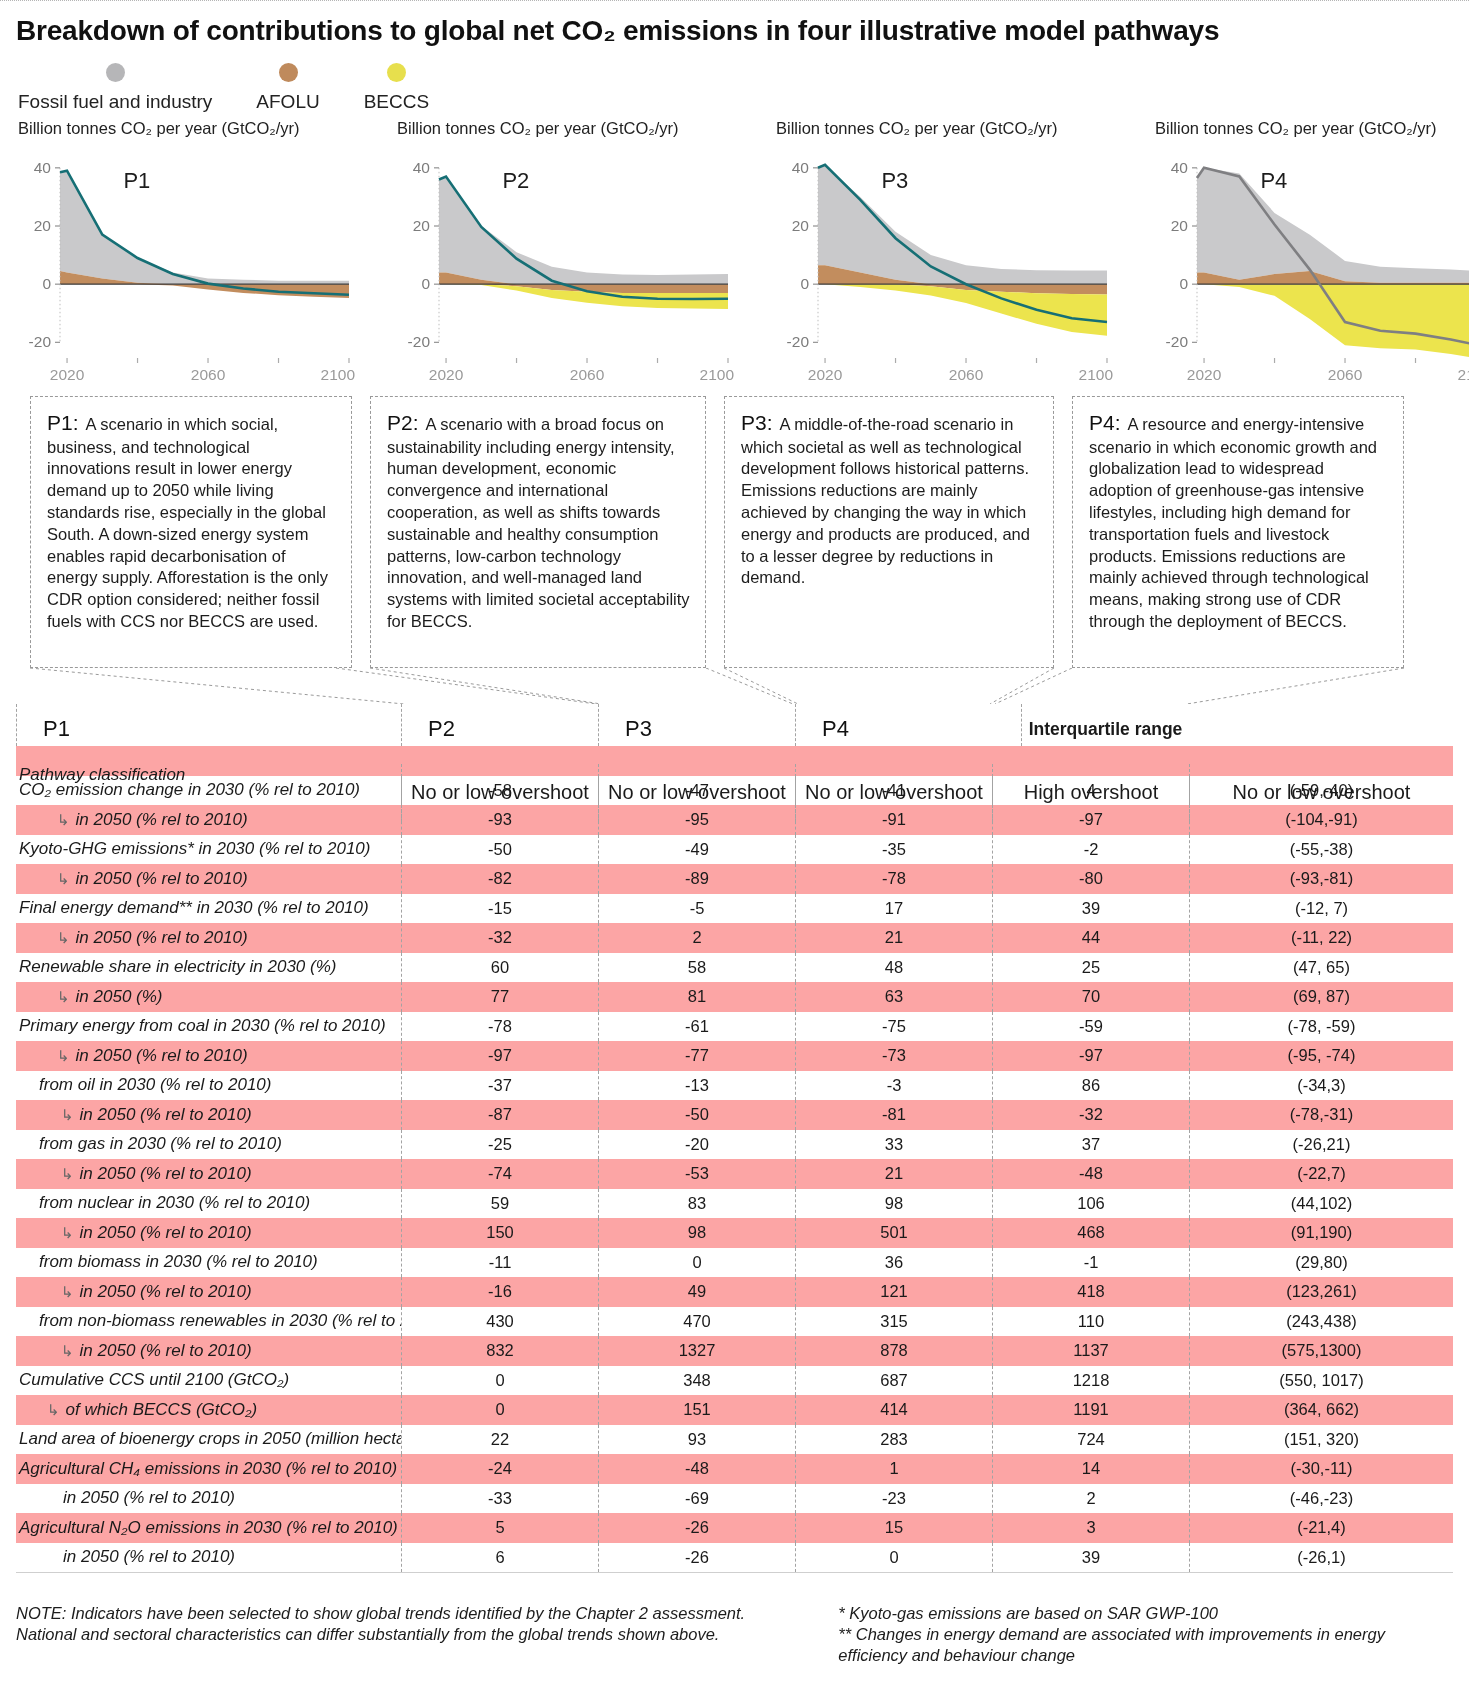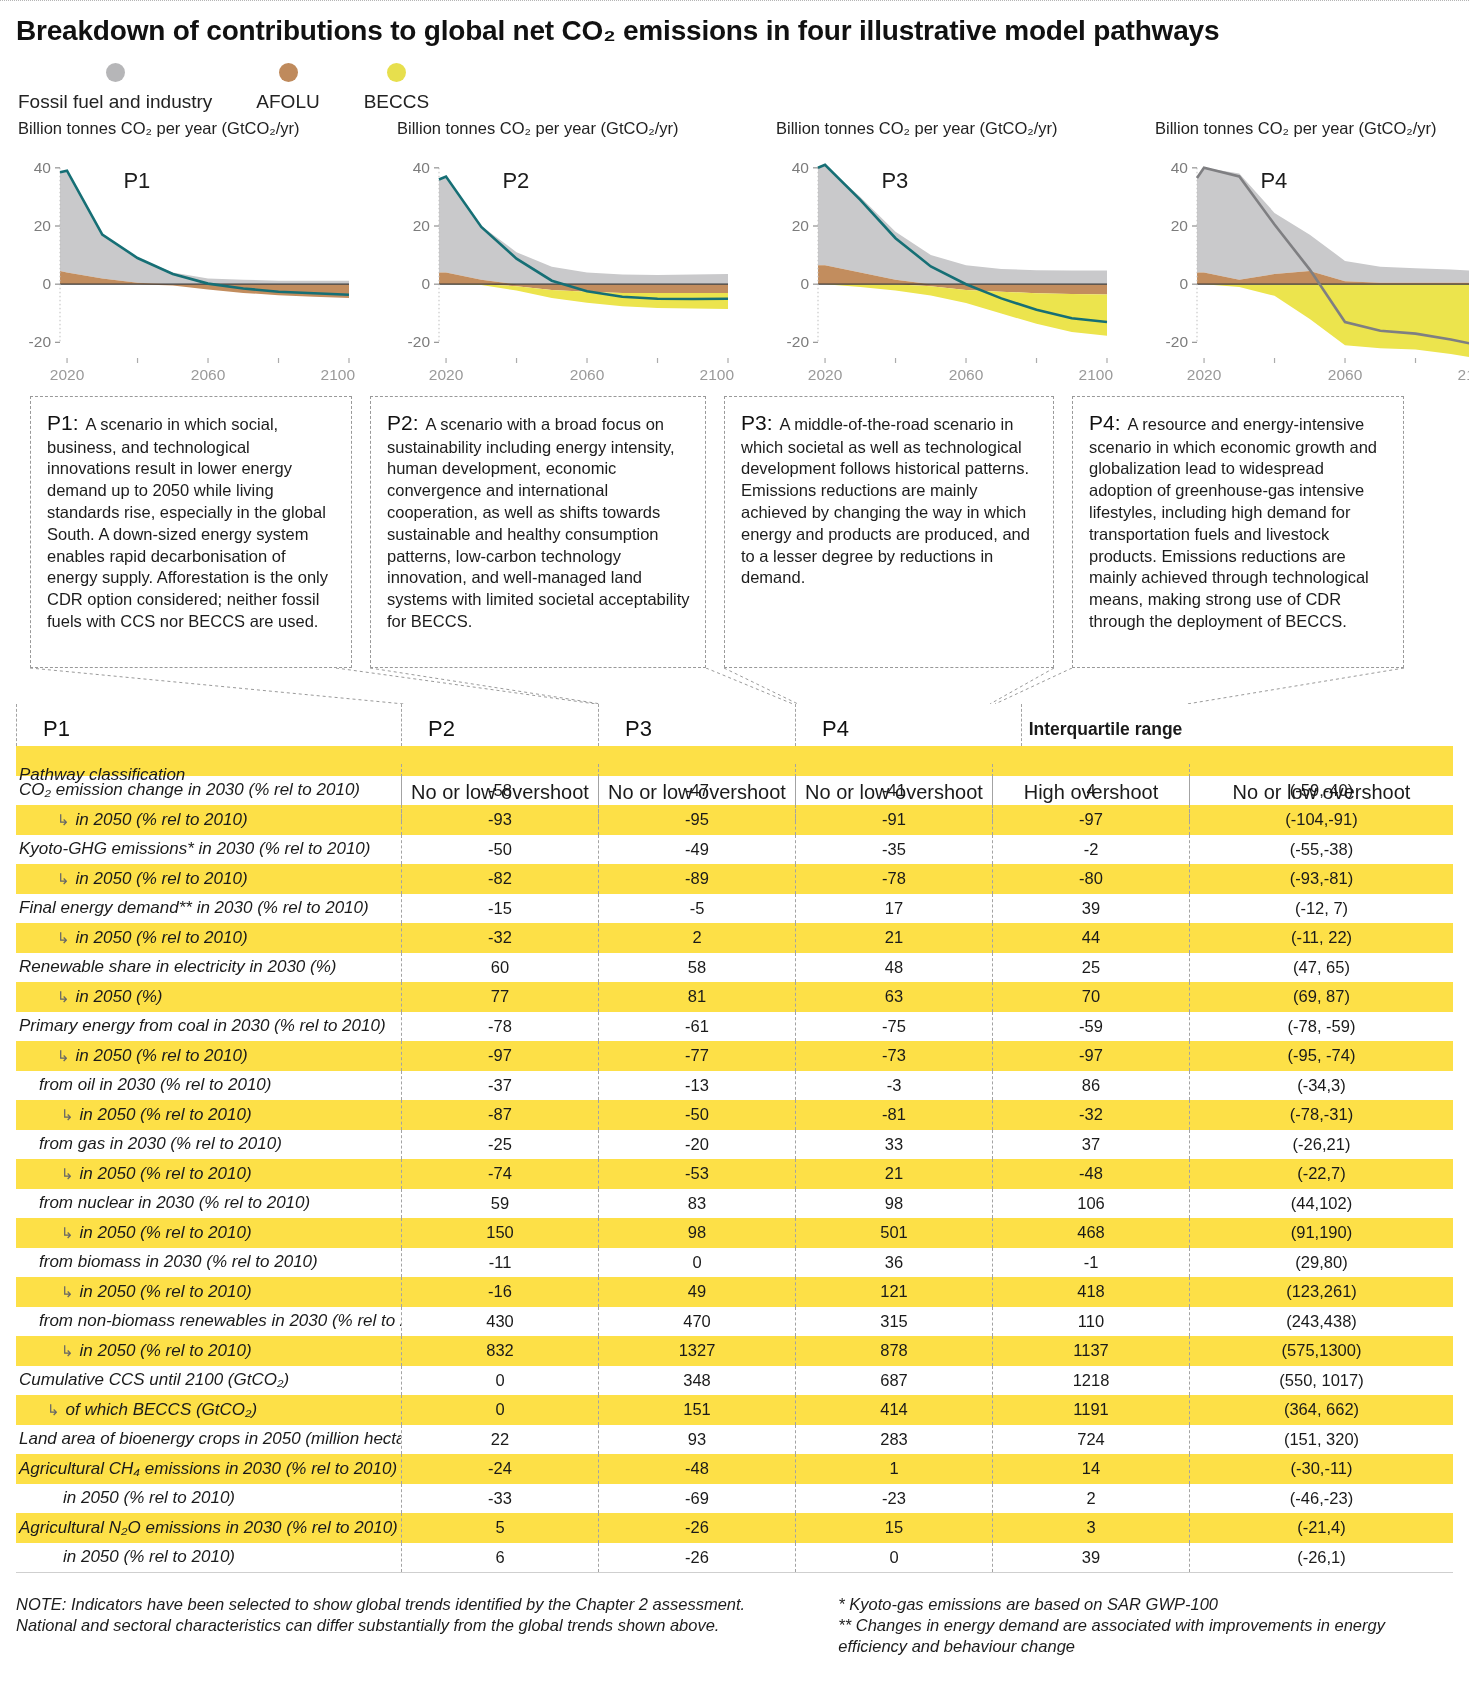--- a/index.html
+++ b/index.html
@@ -24,27 +24,27 @@
   }
   .desc .plabel { font-size:21px; color:#111; margin-right:7px; }
   .connector { display:block; }
   
   .tbl { width:1437px; }
   .thead { display:grid; grid-template-columns:385px 197px 197px 197px 197px 1fr; align-items:end; height:42px; }
   .thead .gi { font-size:19px; font-weight:bold; padding-bottom:6px; }
   .thead .pcol { font-size:22px; color:#111; padding:0 0 4px 26px; border-left:1px dashed #a3a3a3; height:100%; display:flex; align-items:flex-end; }
   .thead .iqr { font-size:17.5px; font-weight:bold; border-left:1px dashed #a3a3a3; height:100%; display:flex; align-items:flex-end; justify-content:center; padding-bottom:6px;margin-left:29px; }
   .trow { display:grid; grid-template-columns:385px 197px 197px 197px 197px 1fr; height:29.5px; align-items:center; }
-  .trow.shaded { background:#fde047; }
+  .trow.shaded { background:#fca5a5; }
   .trow .lbl { font-style:italic; font-size:17px; padding-left:3px; white-space:nowrap; overflow:hidden; }
   .trow .lbl .arrow { font-style:normal; color:#666; margin-right:6px; font-size:15px; }
   .trow .val { text-align:center; font-size:16.5px; border-left:1px dashed #a3a3a3; height:100%; display:flex; align-items:center; justify-content:center; }
   .trow .val.cls { font-size:20px;margin-top:35px; }
   .tbl-end { border-bottom:1px solid #cfcfcf; }
-  .footer { display:flex; margin-top:21px; gap:40px; }
+  .footer { display:flex; margin-top:30px; gap:40px; }
   .footer .note { width:56%; font-style:italic; font-size:16.5px; line-height:1.28; color:#1c1c1c; }
   .footer .stars { width:44%; font-style:italic; font-size:16.5px; line-height:1.28; color:#1c1c1c; }
   svg text { font-family:"Liberation Sans","DejaVu Sans",sans-serif; }
 </style>
 </head>
 <body>
 
 <h1 class="page-title">Breakdown of contributions to global net CO₂ emissions in four illustrative model pathways</h1>
 
 <div class="legend">

